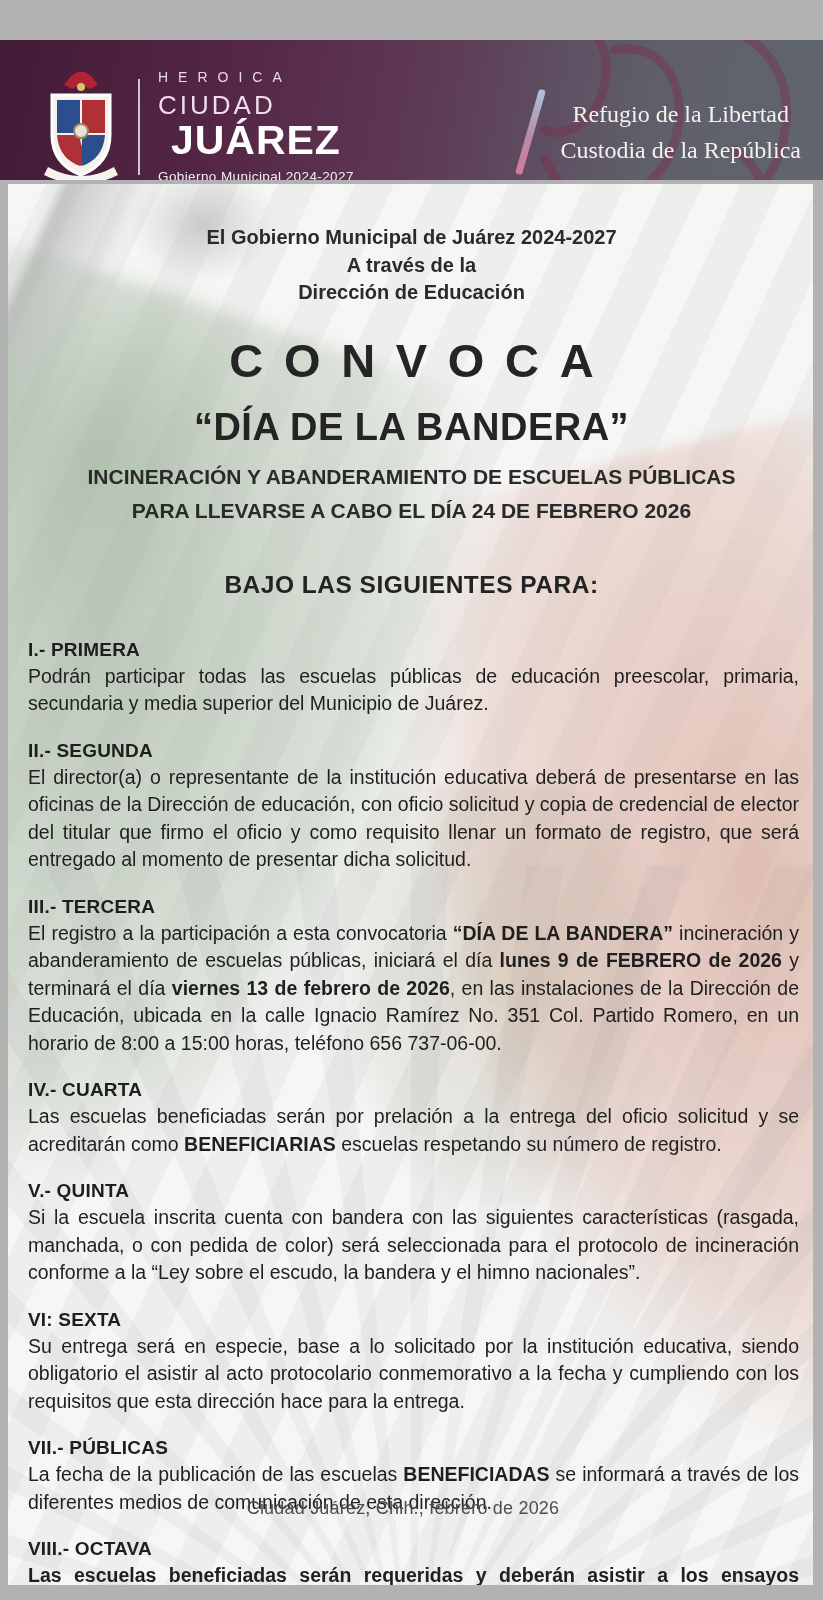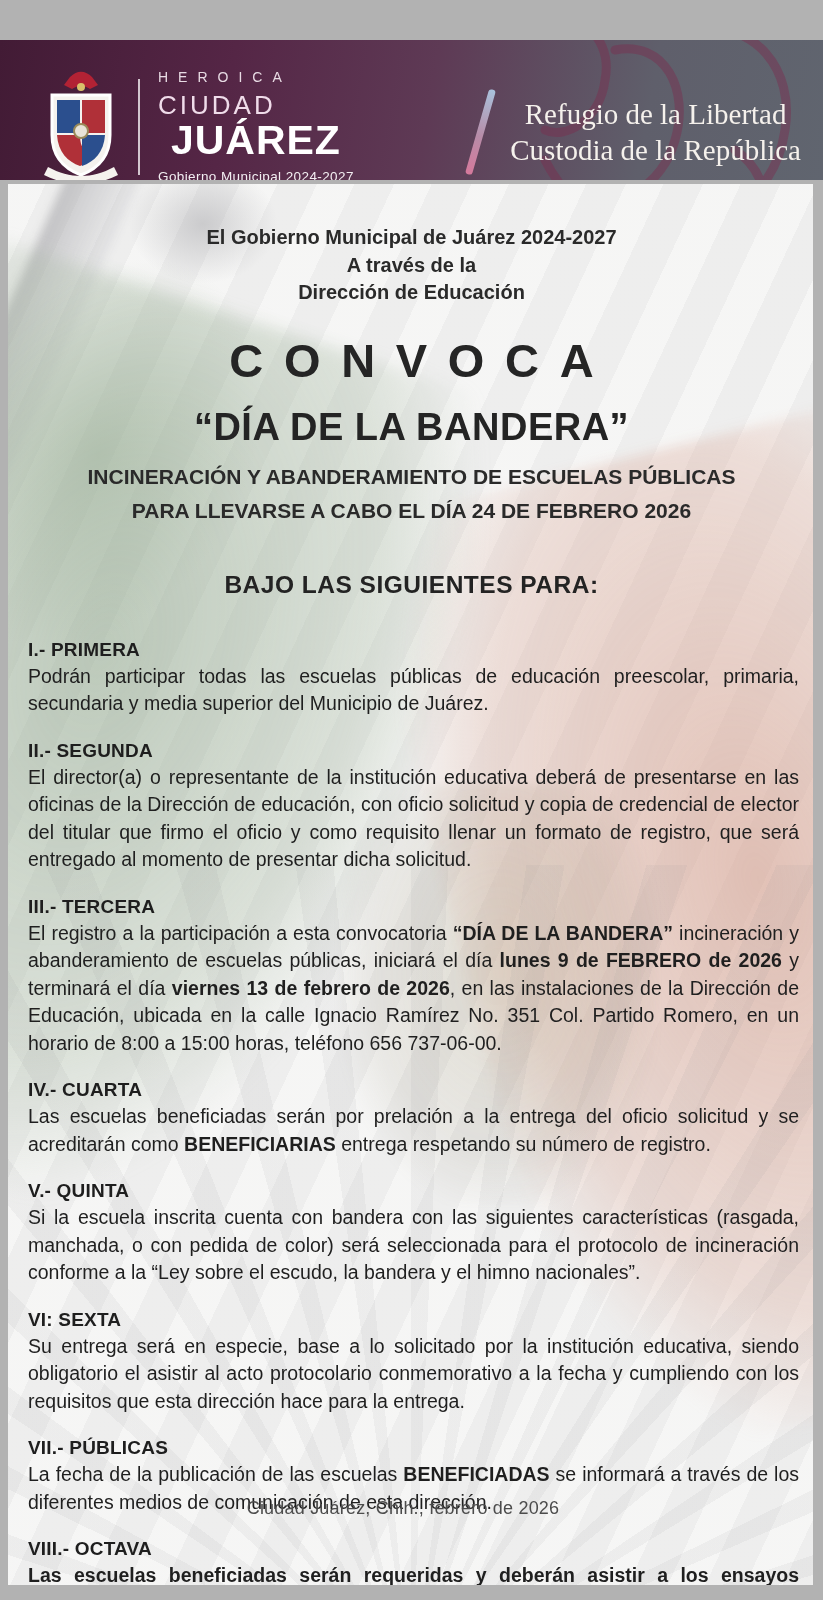--- a/index.html
+++ b/index.html
@@ -20,21 +20,21 @@
   .brand-divider{width:2px;height:96px;background:rgba(255,255,255,.75);margin:0 18px 0 16px;}
   .brand-text{color:#fff;line-height:1;}
   .t-heroica{font-size:14px;font-weight:400;letter-spacing:10px;color:#e8dbe4;margin-bottom:8px;}
   .t-ciudad{font-size:26px;font-weight:300;letter-spacing:3px;color:#f0dcea;margin-bottom:2px;}
   .t-juarez{font-size:41px;font-weight:800;letter-spacing:1px;color:#ffffff;text-align:center;}
   .t-gob{font-size:13.5px;font-weight:400;color:#f3eef2;margin-top:9px;letter-spacing:.4px;}
   .motto{position:absolute;top:48px;right:22px;display:flex;align-items:center;}
   .slash{width:7px;height:88px;border-radius:3px;
     background:linear-gradient(180deg,#a9c2dc 0%,#b78ca8 55%,#d6799c 100%);
     transform:rotate(16deg);margin-right:26px;}
-  .motto-text{font-family:"Liberation Serif",serif;color:#f5f1ec;font-size:29px;line-height:36px;text-align:center;}
+  .motto-text{font-family:"Liberation Serif",serif;color:#f5f1ec;font-size:24px;line-height:36px;text-align:center;}
 
   
   .sheet{
     position:absolute;left:8px;right:10px;top:184px;bottom:15px;
     background:#f2f2f1;overflow:hidden;
   }
   .bg{position:absolute;inset:0;pointer-events:none;}
   .bg-sheen{position:absolute;inset:0;
     background:repeating-linear-gradient(115deg,rgba(255,255,255,.55) 0 34px,rgba(224,224,226,.45) 34px 70px);
     opacity:.5;}
@@ -151,21 +151,21 @@
       <div class="bases">BAJO LAS SIGUIENTES PARA:</div>
 
       <div class="sections">
           <div class="sec-heading">I.- PRIMERA</div>
           <p class="sec-body"><span>Podrán participar todas las escuelas públicas de educación preescolar, primaria, secundaria y media superior del Municipio de Juárez.</span></p>
           <div class="sec-heading">II.- SEGUNDA</div>
           <p class="sec-body"><span>El director(a) o representante de la institución educativa deberá de presentarse en las oficinas de la Dirección de educación, con oficio solicitud y copia de credencial de elector del titular que firmo el oficio y como requisito llenar un formato de registro, que será entregado al momento de presentar dicha solicitud.</span></p>
           <div class="sec-heading">III.- TERCERA</div>
           <p class="sec-body"><span>El registro a la participación a esta convocatoria </span><span class="b">“DÍA DE LA BANDERA”</span><span> incineración y abanderamiento de escuelas públicas, iniciará el día </span><span class="b">lunes 9 de FEBRERO de 2026</span><span> y terminará el día </span><span class="b">viernes 13 de febrero de 2026</span><span>, en las instalaciones de la Dirección de Educación, ubicada en la calle Ignacio Ramírez No. 351 Col. Partido Romero, en un horario de 8:00 a 15:00 horas, teléfono 656 737-06-00.</span></p>
           <div class="sec-heading">IV.- CUARTA</div>
-          <p class="sec-body"><span>Las escuelas beneficiadas serán por prelación a la entrega del oficio solicitud y se acreditarán como </span><span class="b">BENEFICIARIAS</span><span> entrega respetando su número de registro.</span></p>
+          <p class="sec-body"><span>Las escuelas beneficiadas serán por prelación a la entrega del oficio solicitud y se acreditarán como </span><span class="b">BENEFICIARIAS</span><span> escuelas respetando su número de registro.</span></p>
           <div class="sec-heading">V.- QUINTA</div>
           <p class="sec-body"><span>Si la escuela inscrita cuenta con bandera con las siguientes características (rasgada, manchada, o con pedida de color) será seleccionada para el protocolo de incineración conforme a la “Ley sobre el escudo, la bandera y el himno nacionales”.</span></p>
           <div class="sec-heading">VI: SEXTA</div>
           <p class="sec-body"><span>Su entrega será en especie, base a lo solicitado por la institución educativa, siendo obligatorio el asistir al acto protocolario conmemorativo a la fecha y cumpliendo con los requisitos que esta dirección hace para la entrega.</span></p>
           <div class="sec-heading">VII.- PÚBLICAS</div>
           <p class="sec-body"><span>La fecha de la publicación de las escuelas </span><span class="b">BENEFICIADAS</span><span> se informará a través de los diferentes medios de comunicación de esta dirección.</span></p>
           <div class="sec-heading">VIII.- OCTAVA</div>
           <p class="sec-body"><span class="b">Las escuelas beneficiadas serán requeridas y deberán asistir a los ensayos previos al evento.</span></p>
         </div>
     </div>

